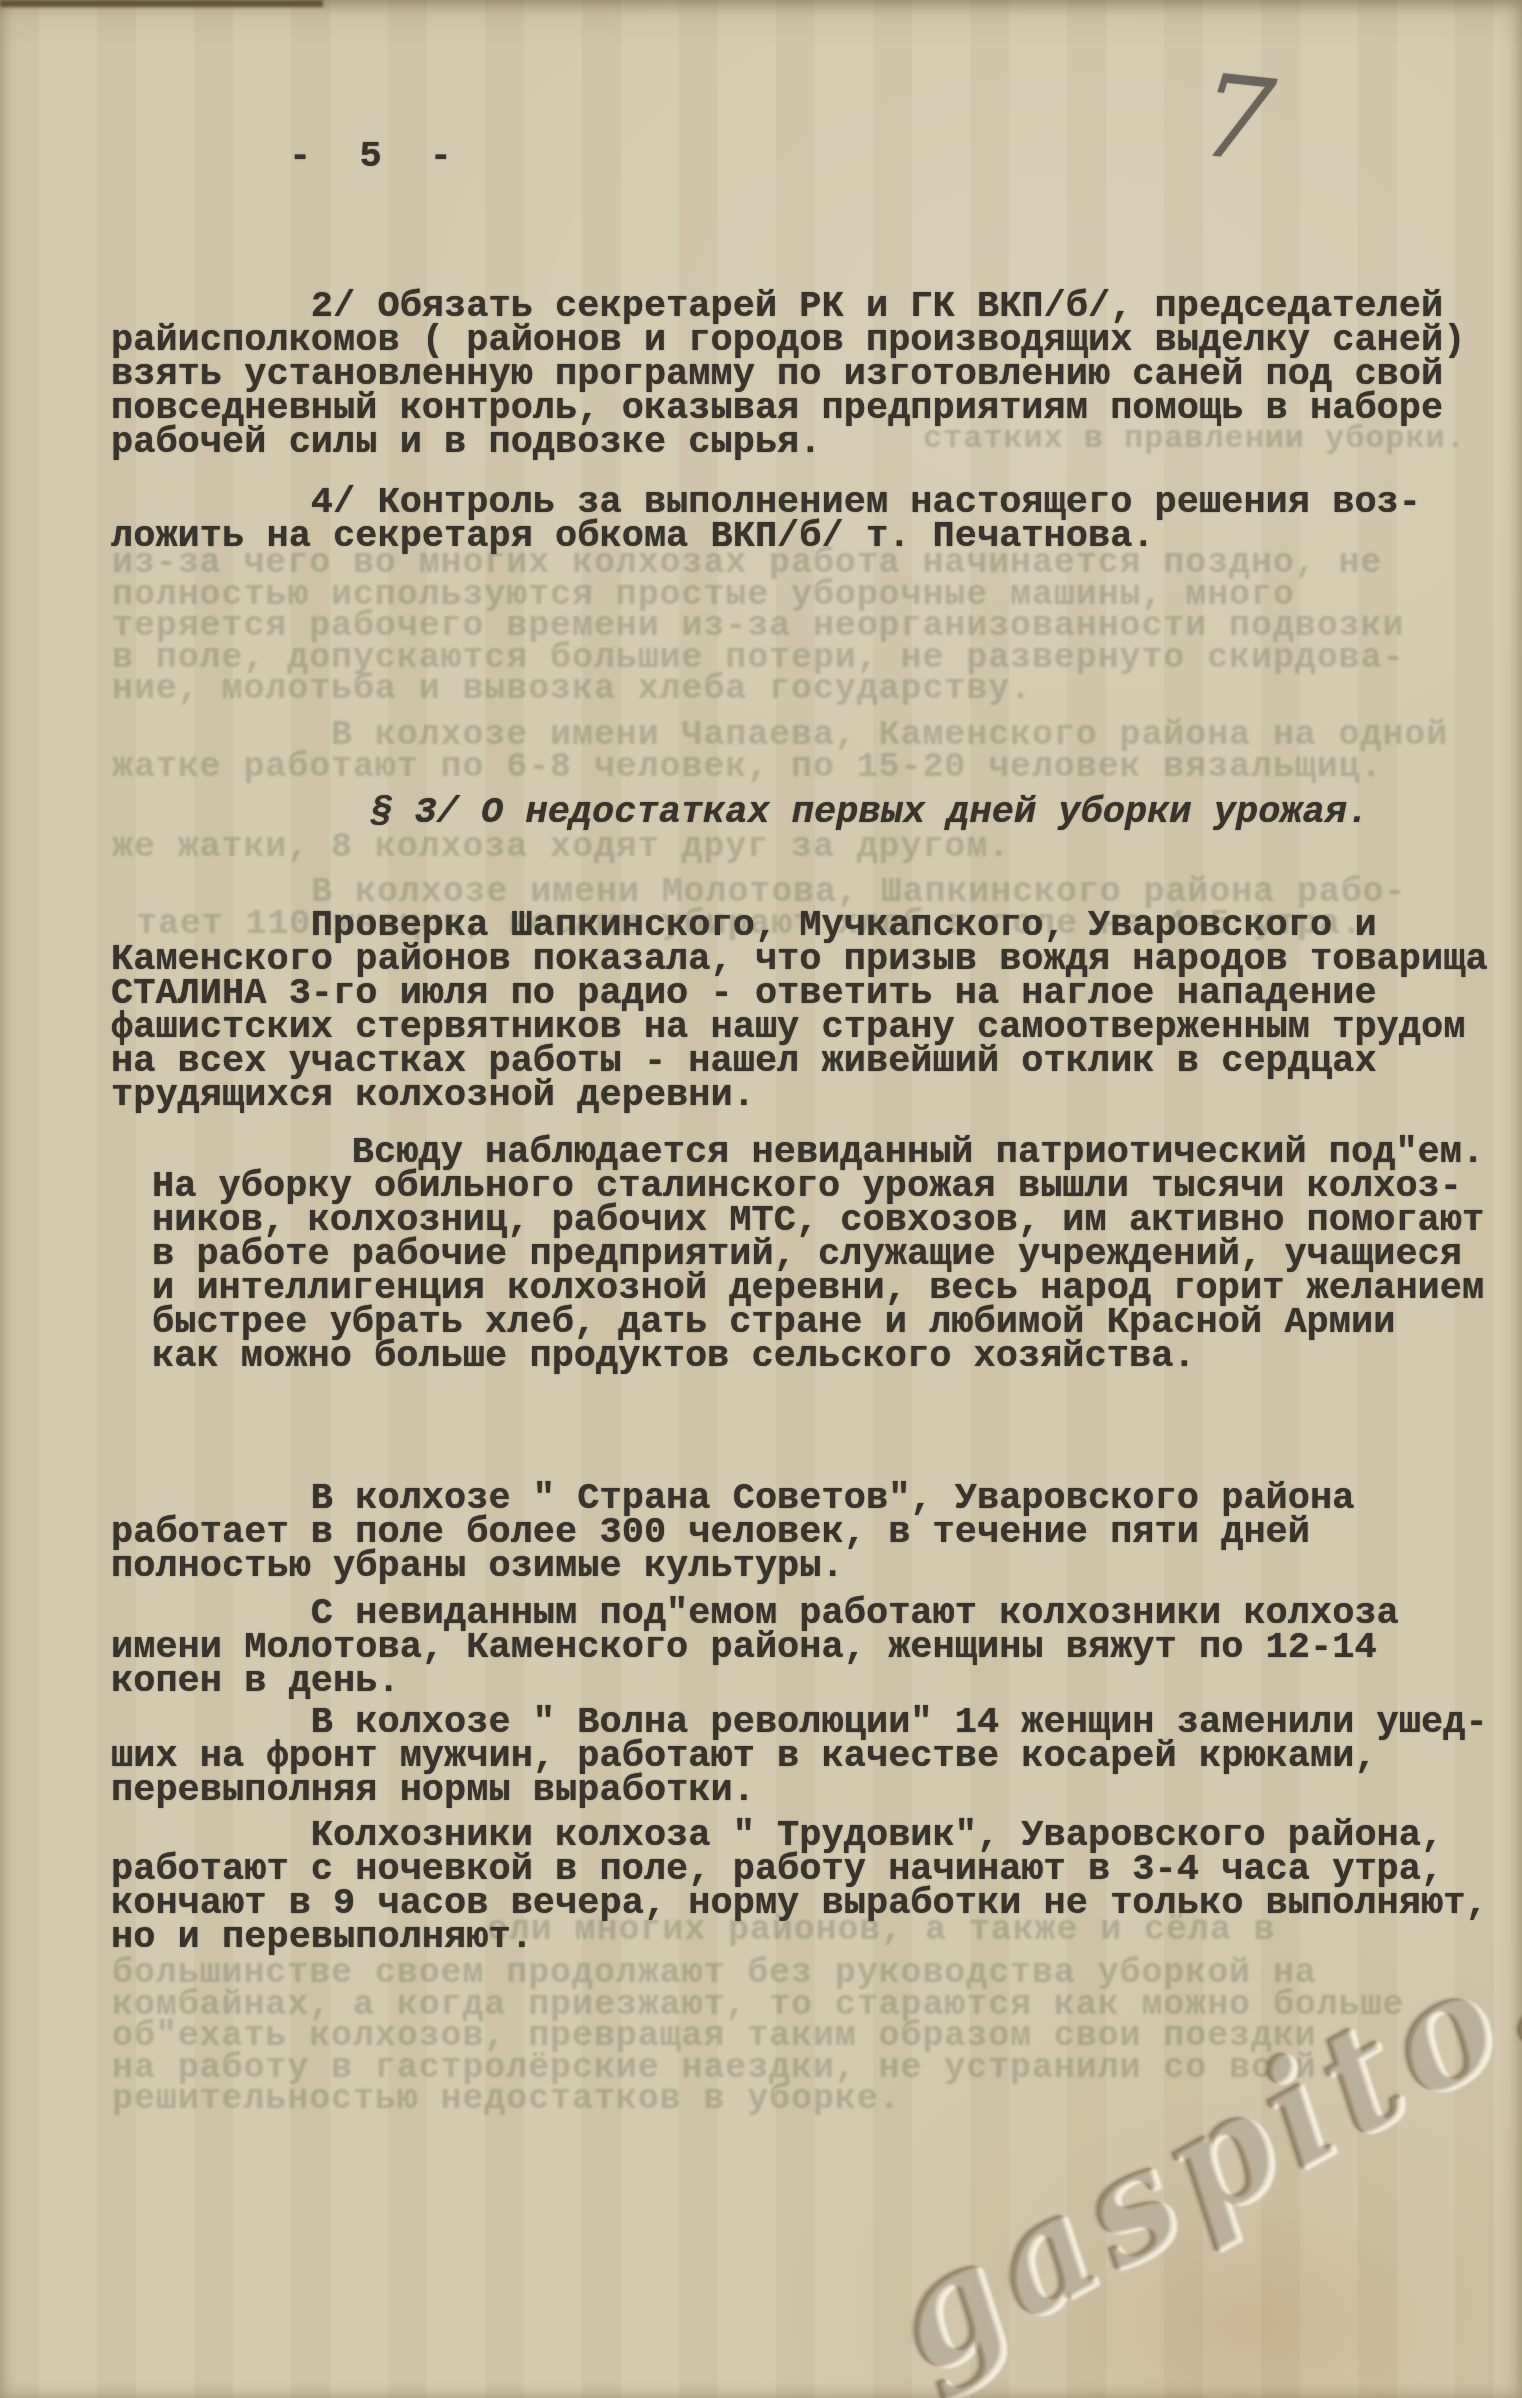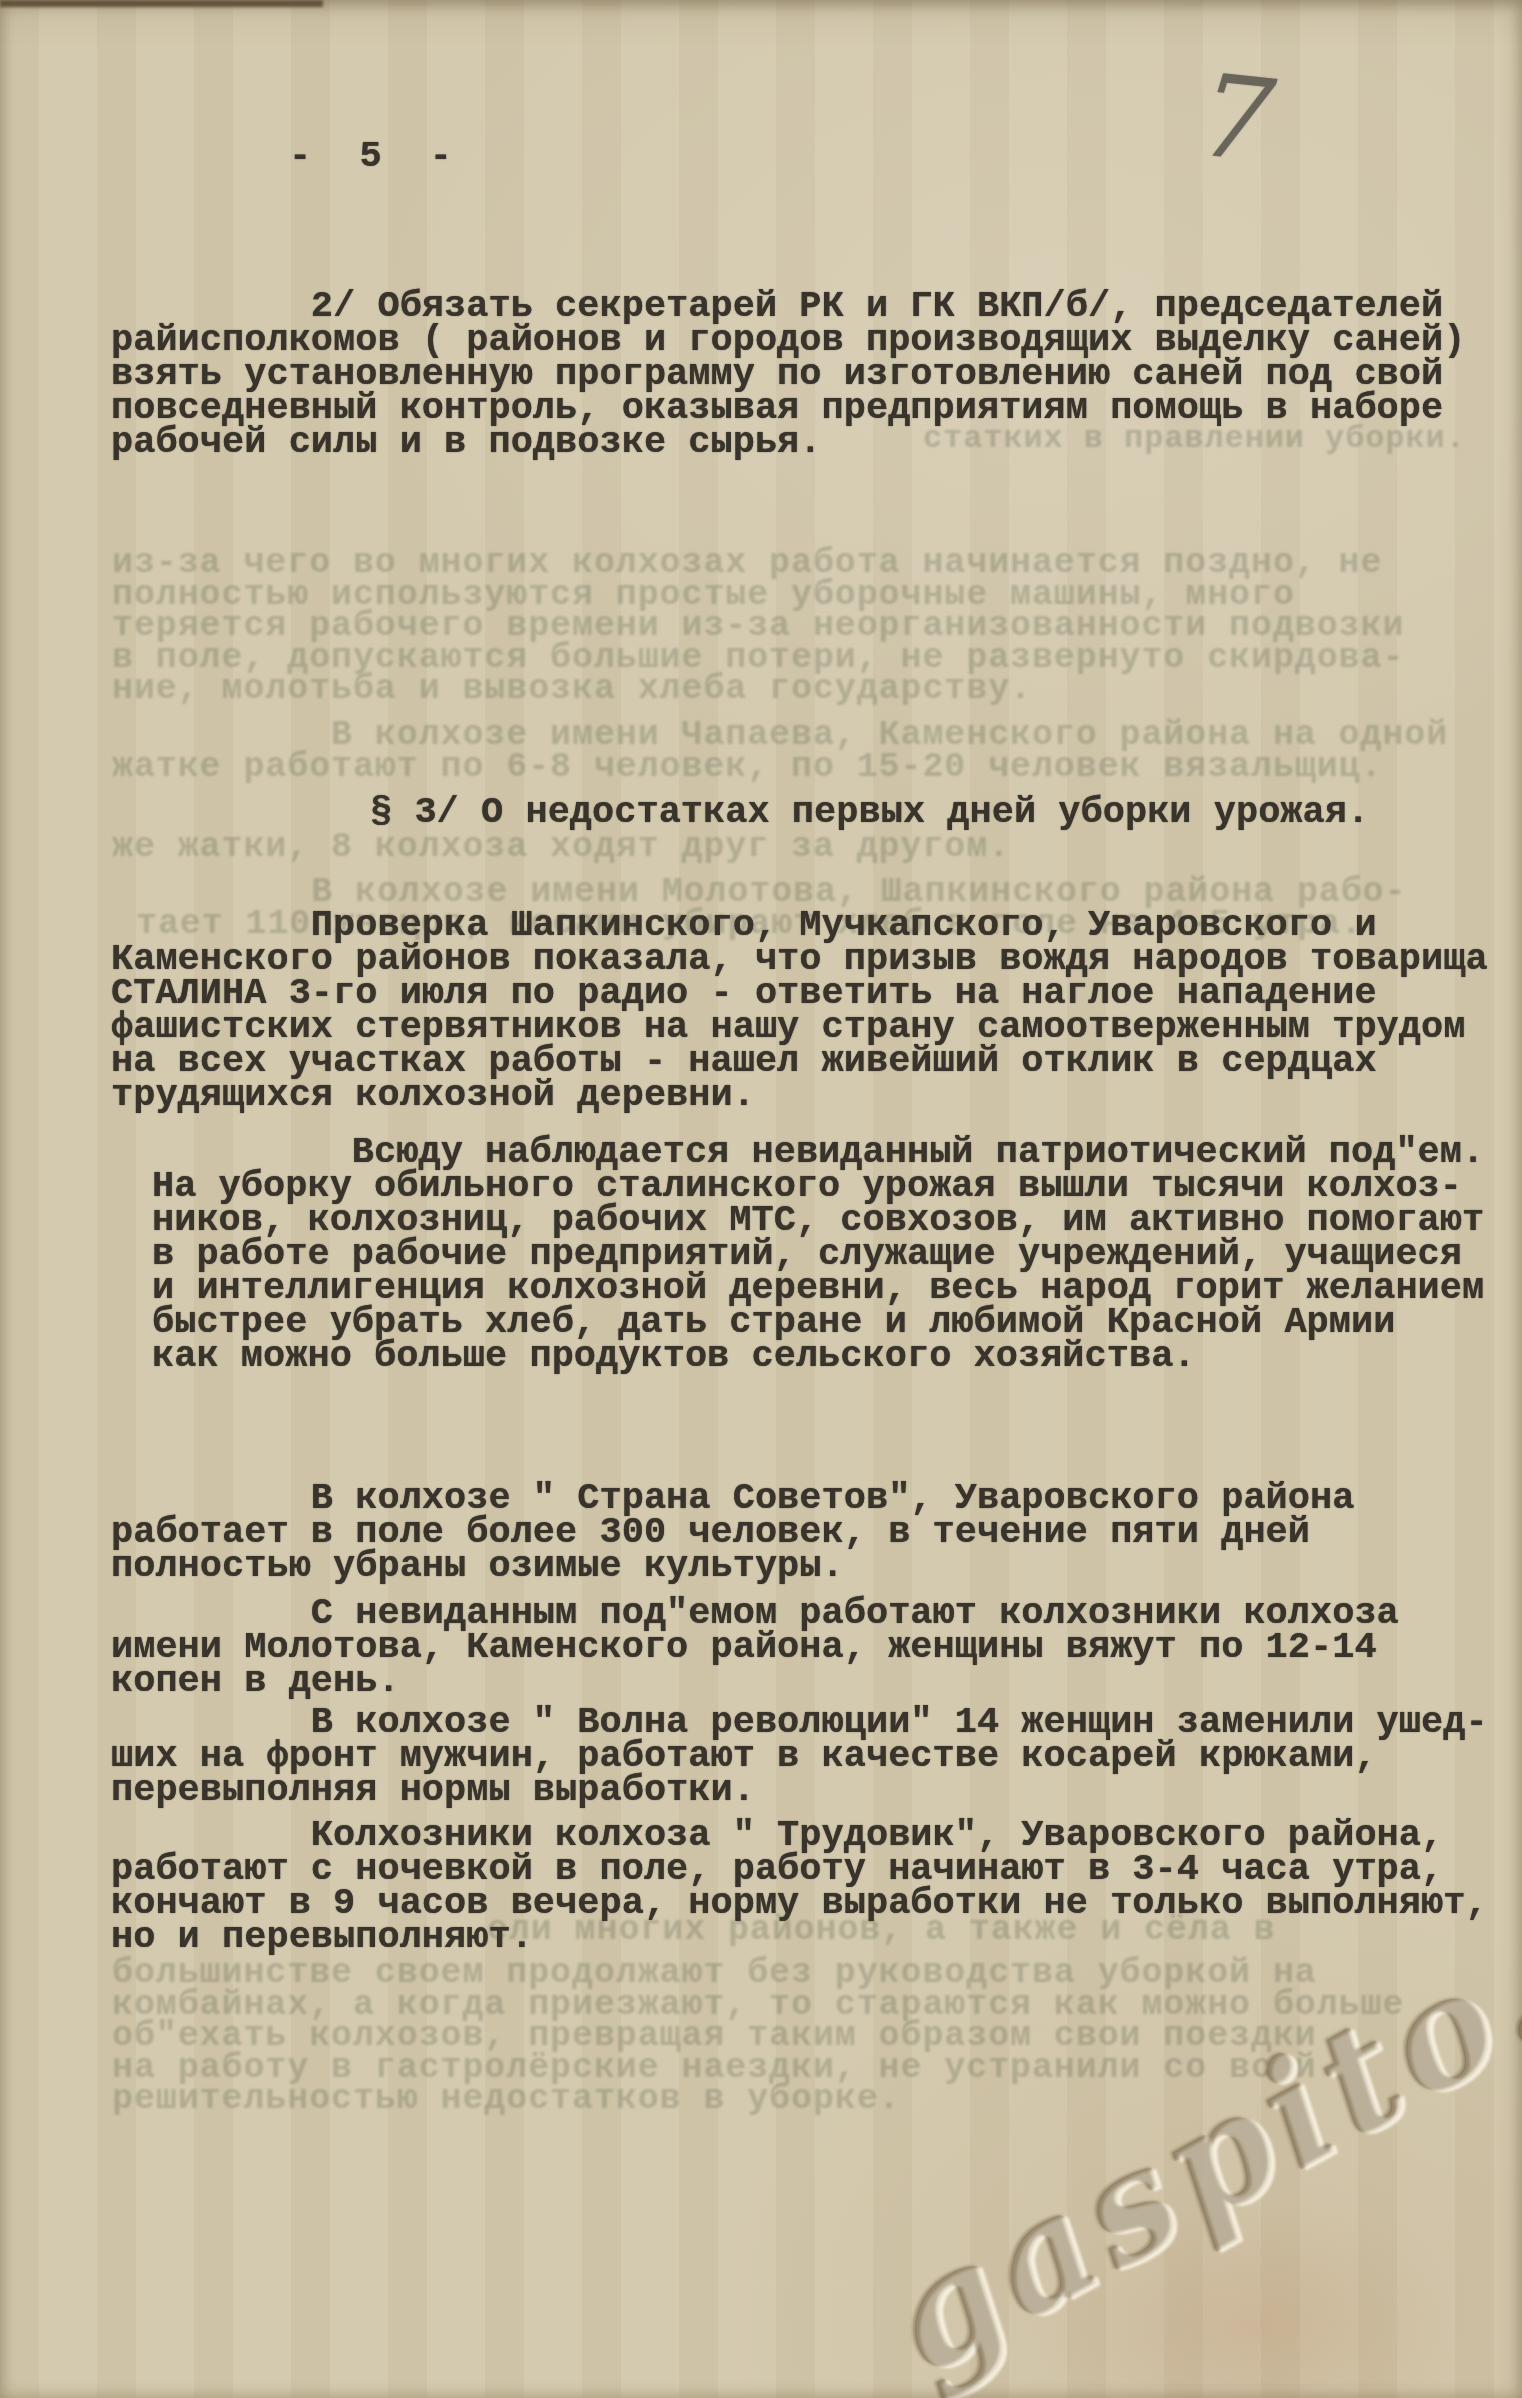--- a/index.html
+++ b/index.html
@@ -127,22 +127,24 @@
   <div class="type page-number" style="left:289px; top:139px;">- 5 -</div>
 
   <div class="handwritten" style="left:1201px; top:62px;">7</div>
 
   <div class="type" style="top:289px;">         2/ Обязать секретарей РК и ГК ВКП/б/, председателей
 райисполкомов ( районов и городов производящих выделку саней)
 взять установленную программу по изготовлению саней под свой
 повседневный контроль, оказывая предприятиям помощь в наборе
 рабочей силы и в подвозке сырья.</div>
 
+  <div class="type" style="top:485px;">         4/ Контроль за выполнением настоящего решения воз-
+ложить на секретаря обкома ВКП/б/ т. Печатнова.</div>
 
-  <div class="type" style="left:370px; top:795px;">§ 3/ О недостатках первых дней уборки урожая.</div>
+  <div class="type" style="left:370px; top:795px;font-style:italic;">§ 3/ О недостатках первых дней уборки урожая.</div>
 
   <div class="type" style="top:908px;">         Проверка Шапкинского, Мучкапского, Уваровского и
 Каменского районов показала, что призыв вождя народов товарища
 СТАЛИНА 3-го июля по радио - ответить на наглое нападение
 фашистских стервятников на нашу страну самоотверженным трудом
 на всех участках работы - нашел живейший отклик в сердцах
 трудящихся колхозной деревни.</div>
 
   <div class="type" style="top:1135px;margin-left:41px;">         Всюду наблюдается невиданный патриотический под"ем.
 На уборку обильного сталинского урожая вышли тысячи колхоз-

